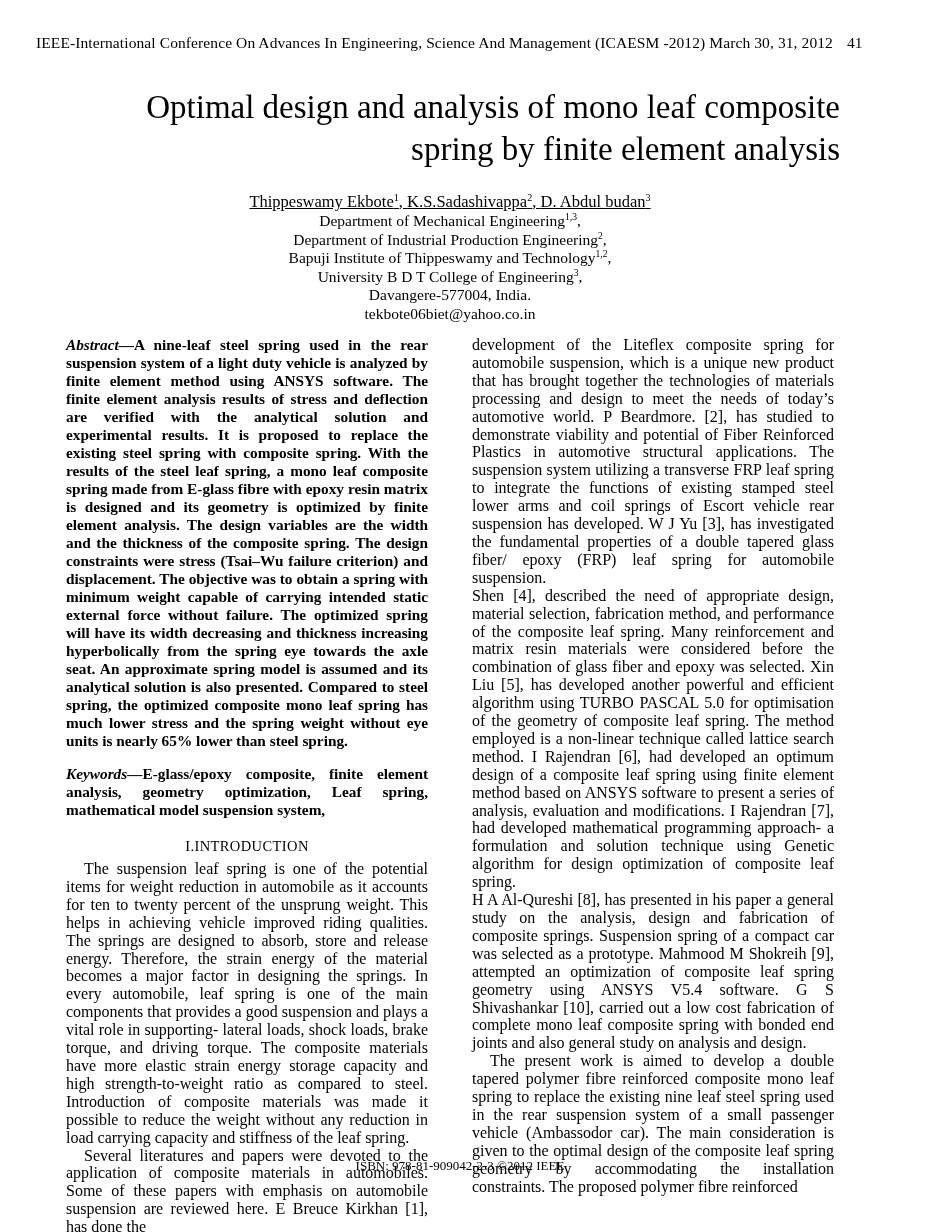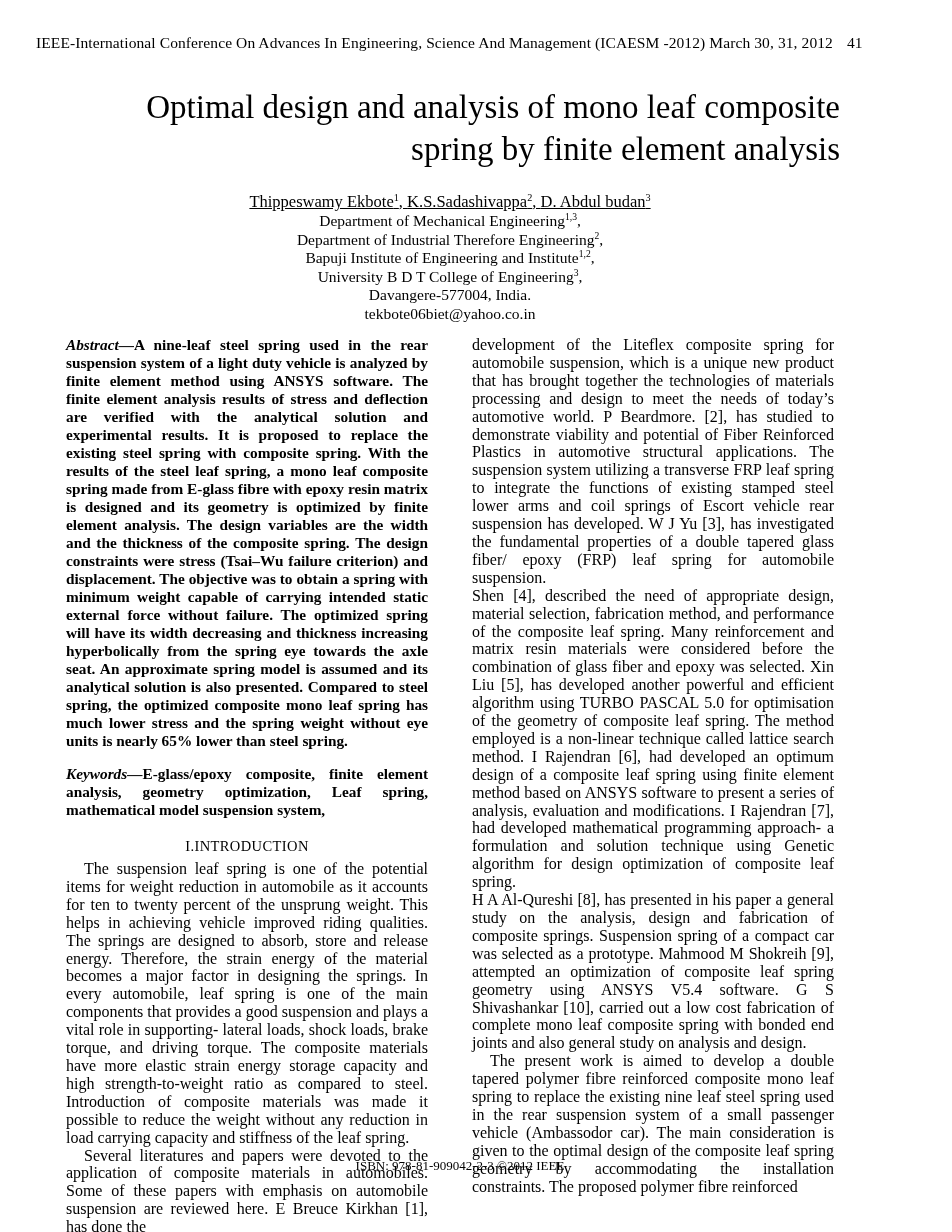--- a/index.html
+++ b/index.html
@@ -98,24 +98,24 @@
   <h1 class="paper-title">Optimal design and analysis of mono leaf composite spring by finite element analysis</h1>
 
   <div class="byline">
     <div class="names">
       <span>Thippeswamy Ekbote</span><sup>1</sup><span>,   </span><span>K.S.Sadashivappa</span><sup>2</sup><span>, </span><span>D. Abdul budan</span><sup>3</sup>
     </div>
     <div class="affil">
       <span>Department of Mechanical Engineering</span><sup>1,3</sup><span>,</span>
     </div>
     <div class="affil">
-      <span>Department of Industrial Therefore Engineering</span><sup>2</sup><span>,</span>
+      <span>Department of Industrial Production Engineering</span><sup>2</sup><span>,</span>
     </div>
     <div class="affil">
-      <span>Bapuji Institute of Engineering and Institute</span><sup>1,2</sup><span>,</span>
+      <span>Bapuji Institute of Thippeswamy and Technology</span><sup>1,2</sup><span>,</span>
     </div>
     <div class="affil">
       <span>University B D T College of Engineering</span><sup>3</sup><span>,</span>
     </div>
     <div class="affil">
       <span>Davangere-577004, India.</span>
     </div>
     <div class="affil">
       <span>tekbote06biet@yahoo.co.in</span>
     </div>

